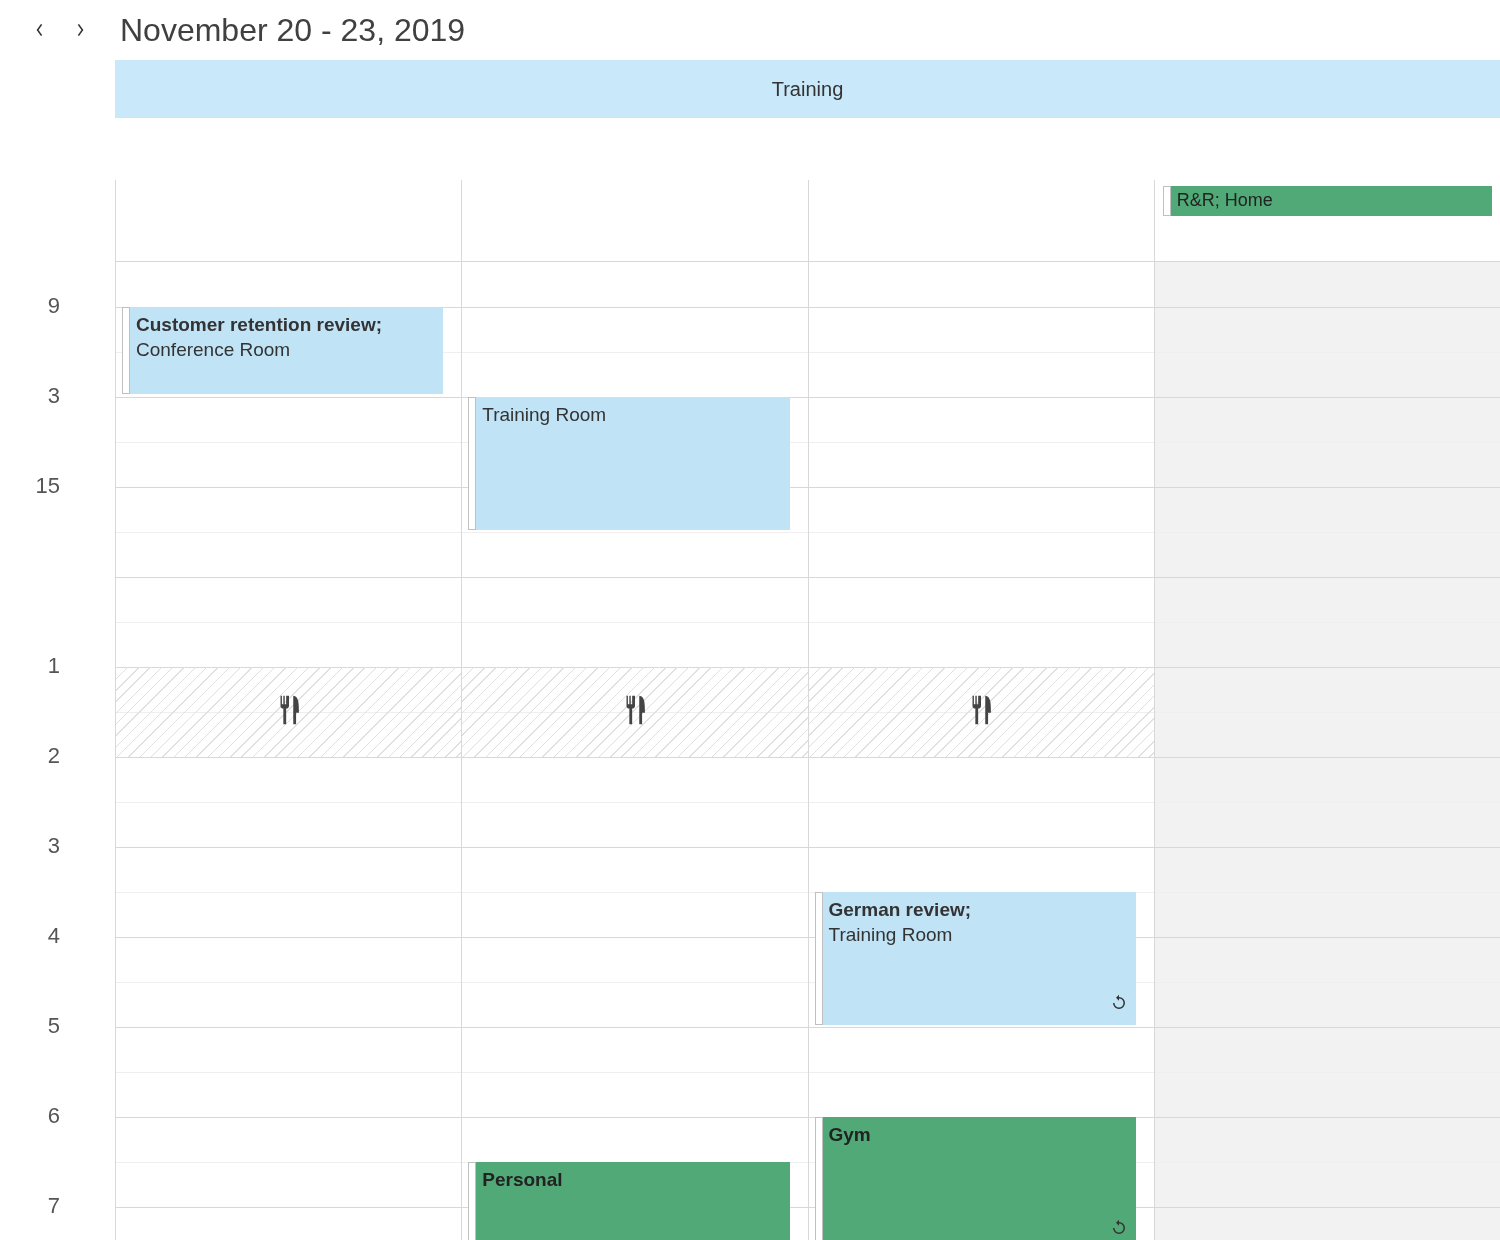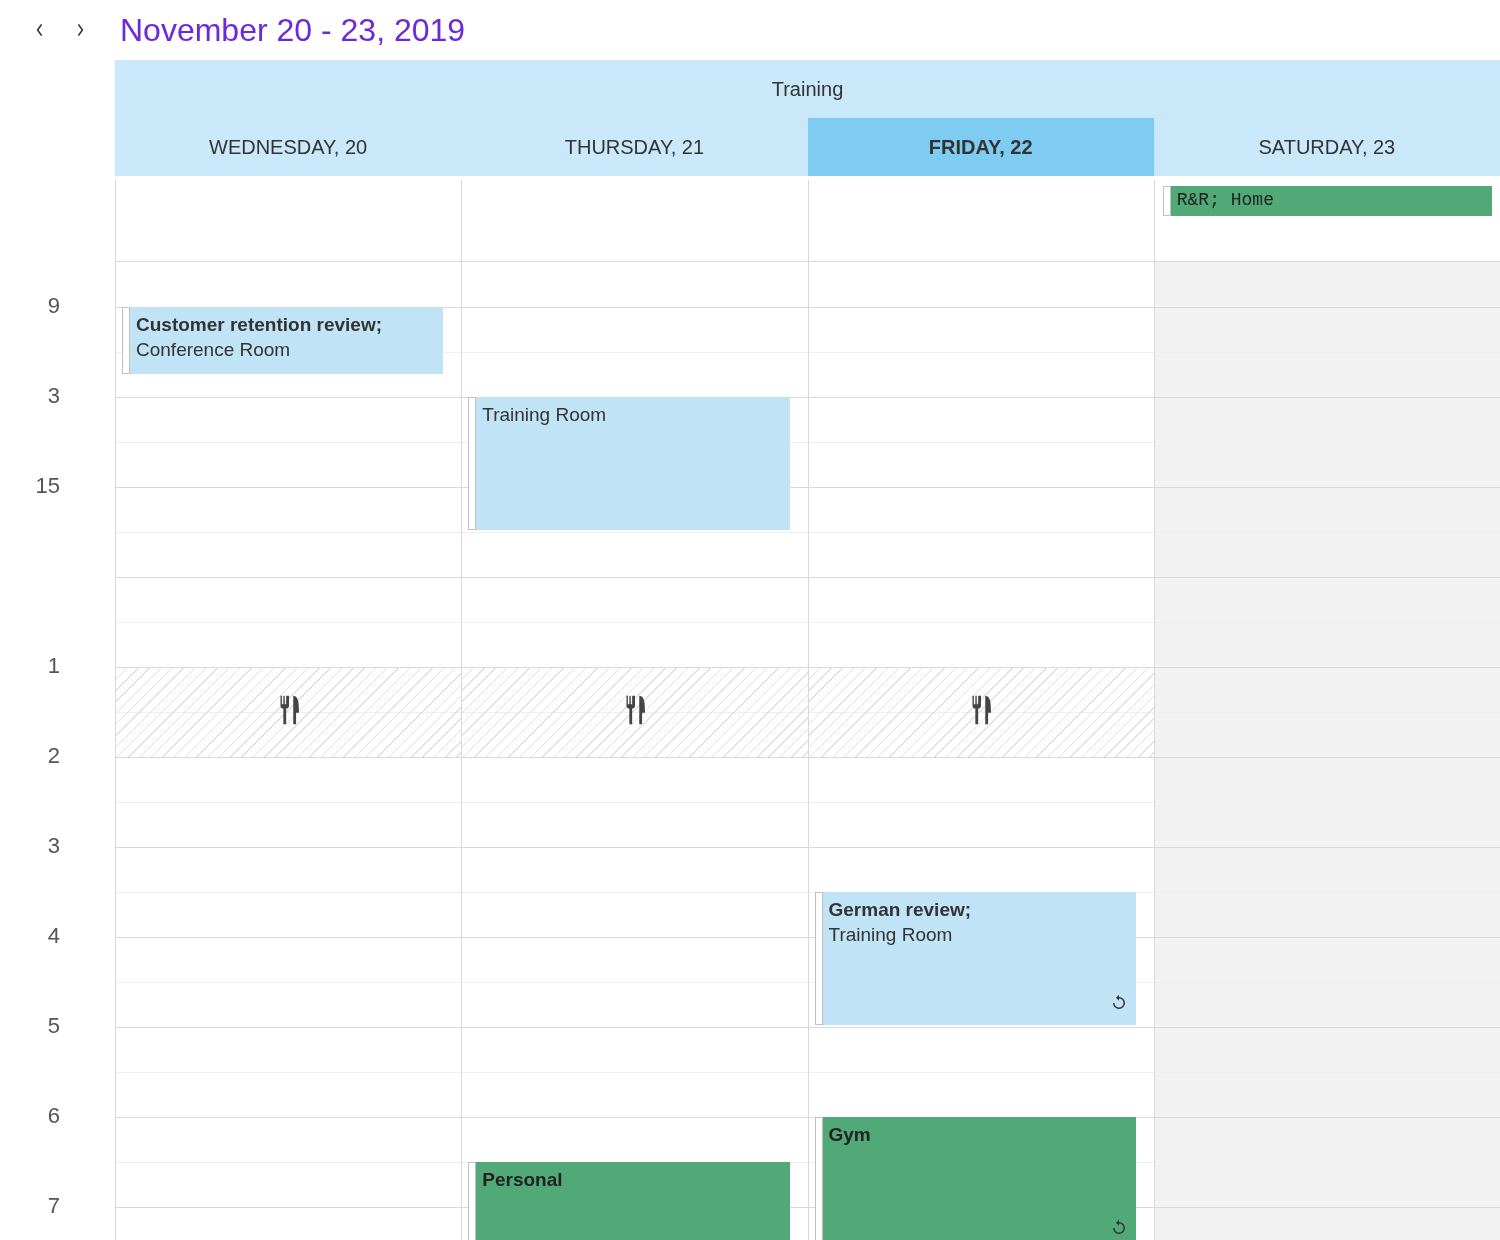--- a/index.html
+++ b/index.html
@@ -2,21 +2,21 @@
 <html><head>
 <meta charset="utf-8">
 <style>
   * { box-sizing: border-box; }
   html, body { margin: 0; padding: 0; font-family: "Segoe UI", Arial, sans-serif; background: #fff; color: #333; }
   .calendar { width: 1500px; height: 1240px; position: relative; }
 
   
   .header-bar { height: 60px; display: flex; align-items: center; padding-left: 30px; }
   .nav-btn { width: 20px; height: 24px; display: flex; align-items: center; justify-content: center; cursor: pointer; color: #444; font-size: 14px; margin-right: 20px; }
-  .title { font-size: 32px; color: #6d28d9; margin-left: 10px; }
+  .title { font-size: 32px; color: #404040; margin-left: 10px; }
 
   
   .colheaders { position: absolute; left: 0; right: 0; top: 60px; height: 120px; }
   .group-header { position: absolute; left: 115px; right: 0; top: 0; height: 58px; background: #c9e8f9; display: flex; align-items: center; justify-content: center; font-size: 20px; color: #333; }
   .day-headers { position: absolute; left: 115px; right: 0; top: 58px; height: 58px; display: flex; }
   .day-header { flex: 1 1 0; display: flex; align-items: center; justify-content: center; font-size: 20px; color: #333; background: #c9e8f9; }
   .day-header.today { background: #7fccf3; font-weight: 700; }
 
   
   .allday-row { position: absolute; left: 0; right: 0; top: 180px; height: 82px; }
@@ -51,21 +51,21 @@
   .event { position: absolute; border-radius: 0; padding: 6px 8px 6px 14px; font-size: 19px; line-height: 1.3; overflow: hidden; cursor: pointer; }
   .event.blue { background: #c0e3f6; }
   .event.green { background: #50a977; color: #fff; }
   .event .stripe { position: absolute; left: 0; top: 0; bottom: 0; width: 8px; background: #fff; border: 1px solid #c0c0c0; }
   .event .etitle { font-weight: 700; }
   .event.green .etitle { color: #222; }
   .event .eloc { font-weight: 400; }
   .event .recur { position: absolute; right: 8px; bottom: 6px; }
   .event .recur svg { width: 18px; height: 18px; fill: #333; }
 
-  .allday-event { position: absolute; left: 8px; right: 8px; top: 6px; height: 30px; background: #50a977; padding: 4px 9px 4px 14px; font-size: 18px; cursor: pointer; font-family: Liberation Mono, monospace; }
+  .allday-event { position: absolute; left: 8px; right: 8px; top: 6px; height: 30px; background: #50a977; padding: 4px 9px 4px 14px; font-size: 18px; cursor: pointer; }
   .allday-event .stripe { position: absolute; left: 0; top: 0; bottom: 0; width: 8px; background: #fff; border: 1px solid #c0c0c0; }
   .allday-event .text { color: #222; }
 </style>
 </head>
 <body>
 
 <div class="calendar">
 
   <div class="header-bar">
     <div class="nav-btn">
@@ -76,26 +76,20 @@
     <div class="nav-btn">
       <svg viewBox="0 0 10 16" width="8" height="14">
           <path d="M3 1 L8 8 L3 15" stroke="#333" stroke-width="2" fill="none"></path>
         </svg>
     </div>
     <div class="title">November 20 - 23, 2019</div>
   </div>
 
   <div class="colheaders">
     <div class="group-header">Training</div>
-    <div class="day-headers" id="day-headers">
-        <div class="day-header">WEDNESDAY, 20</div>
-        <div class="day-header">THURSDAY, 21</div>
-        <div class="day-header today">FRIDAY, 22</div>
-        <div class="day-header">SATURDAY, 23</div>
-      </div>
   </div>
 
   <div class="allday-row">
     <div class="allday-gutter"></div>
     <div class="allday-cells" id="allday-cells">
         <div class="allday-cell"></div>
         <div class="allday-cell"></div>
         <div class="allday-cell"></div>
         <div class="allday-cell">
           <div class="allday-event"><span class="stripe"></span><span class="text">R&amp;R; Home</span></div>
@@ -157,21 +151,21 @@
           <div class="hour-line" style="top: 765px;"></div>
           <div class="half-line" style="top: 810px;"></div>
           <div class="hour-line" style="top: 855px;"></div>
           <div class="half-line" style="top: 900px;"></div>
           <div class="hour-line" style="top: 945px;"></div>
           <div class="lunch-block" style="top: 405px; height: 90px;">
             <span class="lunch-icon"><svg viewBox="0 0 24 24">
                 <path d="M6 2v7a2 2 0 0 0 2 2v11h2V11a2 2 0 0 0 2-2V2h-2v6H9V2H8v6H7V2H6zm9 0v20h2v-8h2c0-6 0-12-4-12z"></path>
               </svg></span>
           </div>
-          <div class="event blue" style="top: 45px; height: 67px; left: 6px; right: 18px;">
+          <div class="event blue" style="top: 45px; height: 87px; left: 6px; right: 18px;">
             <span class="stripe"></span>
             <div class="etitle">Customer retention review;</div>
             <div class="eloc">Conference Room</div>
           </div>
         </div>
         <div class="grid-col">
           <div class="hour-line" style="top: 45px;"></div>
           <div class="half-line" style="top: 90px;"></div>
           <div class="hour-line" style="top: 135px;"></div>
           <div class="half-line" style="top: 180px;"></div>

